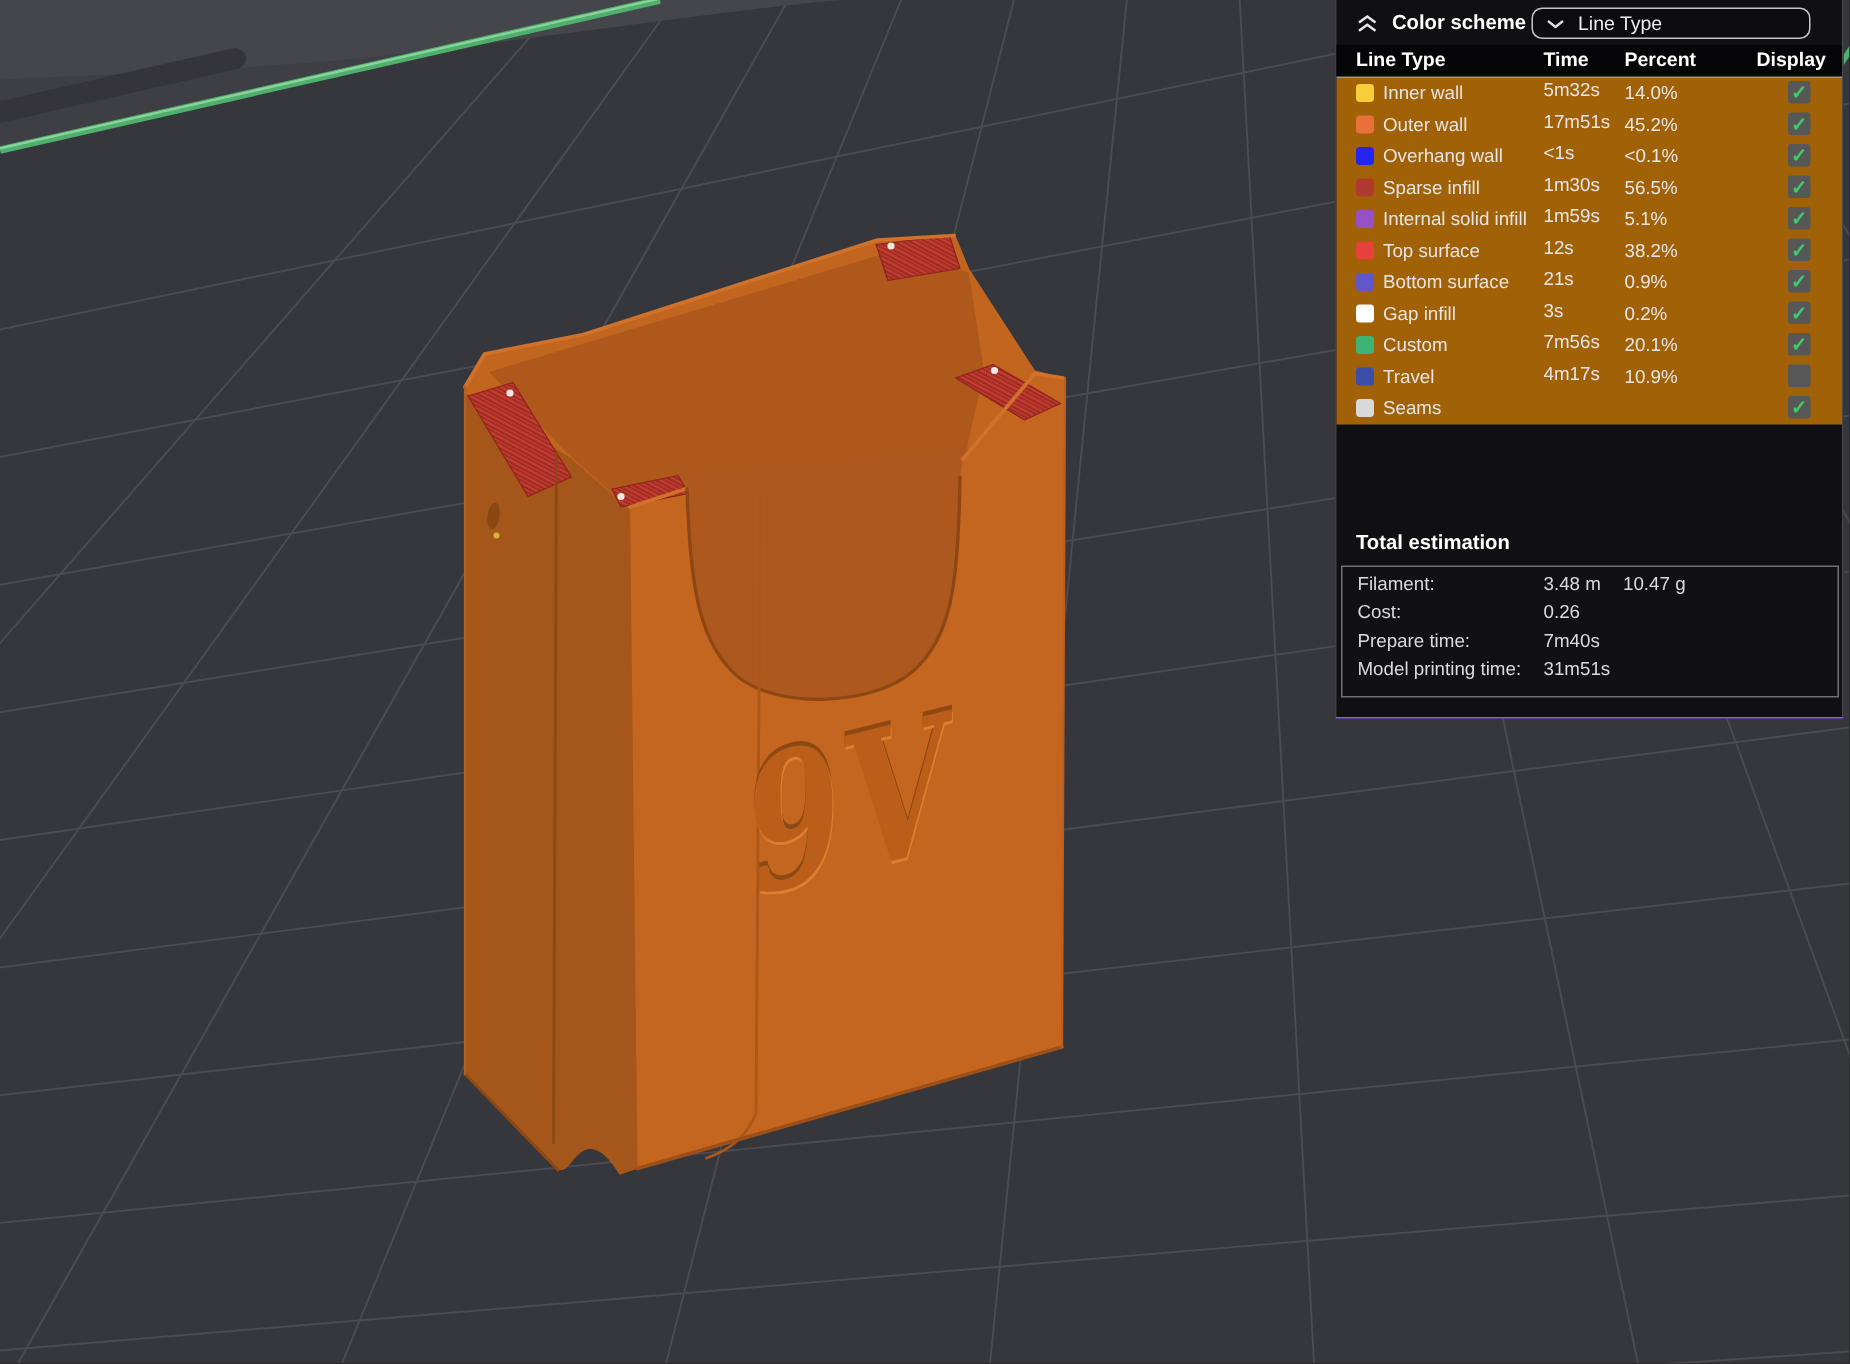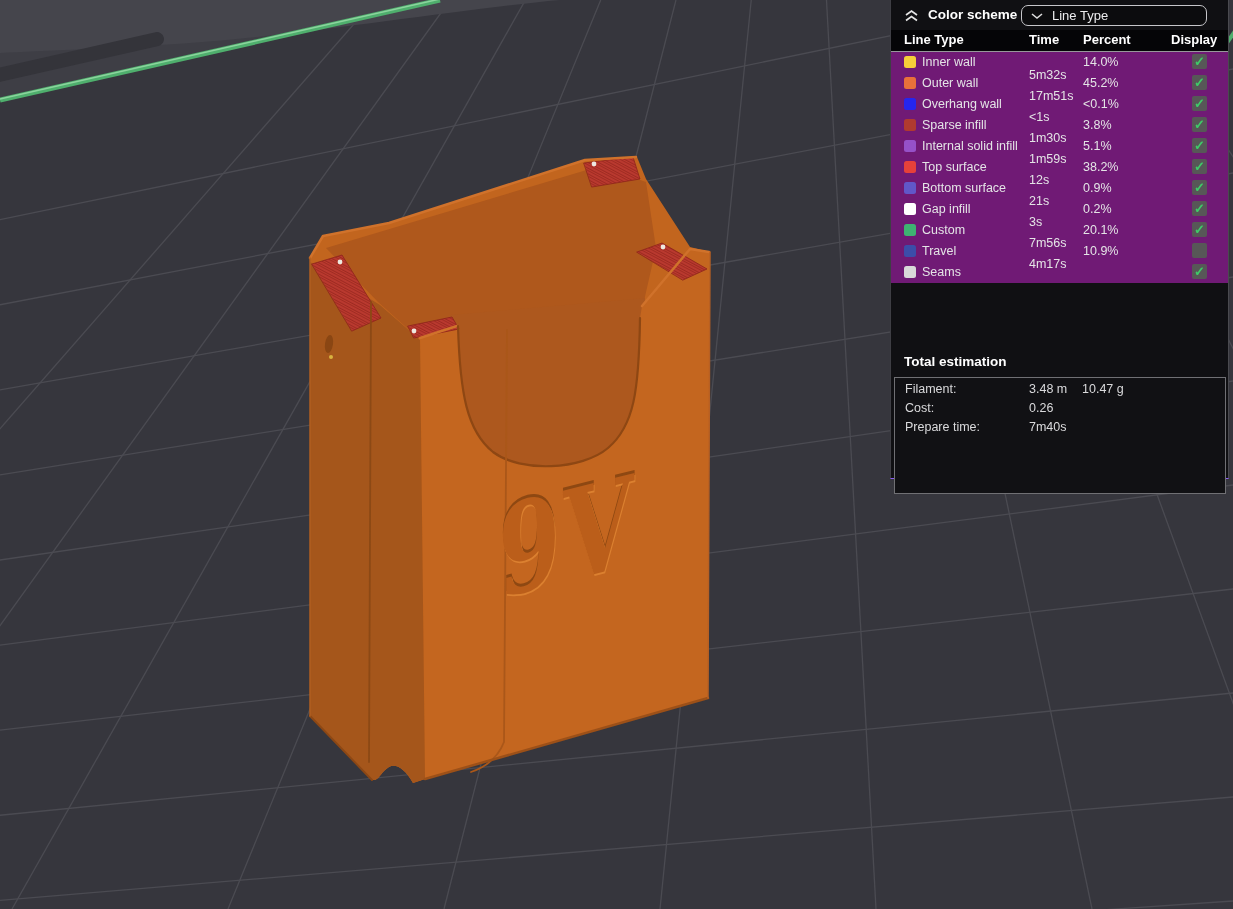--- a/index.html
+++ b/index.html
@@ -14,30 +14,30 @@
   .panel-header{position:relative;height:30px;}
   .collapse-btn{position:absolute;left:12px;top:8px;width:17px;height:15px;cursor:pointer;}
   .panel-title{position:absolute;left:37px;top:7px;font-weight:bold;font-size:13.5px;color:#FFFFFF;}
   .dropdown{position:absolute;left:130px;top:5px;width:186px;height:21px;box-sizing:border-box;
             border:1.5px solid #C6C6CA;border-radius:7px;display:flex;align-items:center;gap:9px;
             padding-left:9px;font-size:13px;color:#ECECEE;background:rgba(0,0,0,.25);cursor:pointer;}
   .colheads{position:relative;height:21px;background:#050507;font-weight:bold;font-size:13px;
             color:#FFFFFF;border-bottom:1px solid #97979B;}
   .colheads span{position:absolute;top:2px;}
   .ch-line{left:13px}.ch-time{left:138px}.ch-pct{left:192px}.ch-disp{left:280px}
-  .lt-rows{background:#701a75;}
+  .lt-rows{background:#a16207;}
   .lt-row{position:relative;height:21px;font-size:12.5px;color:#E4E4E6;}
   .swatch{position:absolute;left:13px;top:4px;width:12px;height:12px;border-radius:2.5px;}
   .lt-label{position:absolute;left:31px;top:3px;white-space:nowrap;}
-  .lt-time{position:absolute;left:138px;top:16px;}
+  .lt-time{position:absolute;left:138px;top:1px;}
   .lt-pct{position:absolute;left:192px;top:3px;}
   .cb{position:absolute;left:301px;top:2px;width:15px;height:15px;border-radius:2px;
       background:#575757;font-size:13px;font-weight:bold;line-height:15px;text-align:center;cursor:pointer;}
   .est-title{position:absolute;left:13px;top:354px;font-weight:bold;font-size:13.5px;color:#FFFFFF;}
-  .est-box{position:absolute;left:3px;top:377px;width:332px;height:117px;box-sizing:border-box;
+  .est-box{position:absolute;left:3px;top:377px;width:332px;height:88px;box-sizing:border-box;
            border:1px solid #707074;padding-top:4px;background:#111114;}
   .est-row{position:relative;height:19px;font-size:12.5px;color:#DADADC;}
   .est-label{position:absolute;left:10px;white-space:nowrap;}
   .est-v1{position:absolute;left:134px;text-align:right;}
   .est-v2{position:absolute;left:187px;}
 </style>
 </head>
 <body>
 
 <div class="stage" id="stage" style="background: rgb(54, 54, 61);">
@@ -170,21 +170,21 @@
           <span class="swatch" style="background:#2525EE"></span>
           <span class="lt-label">Overhang wall</span>
           <span class="lt-time">&lt;1s</span>
           <span class="lt-pct">&lt;0.1%</span>
           <span class="cb" style="background:#575757;color:#3FCB68">✓</span>
         </div>
         <div class="lt-row">
           <span class="swatch" style="background:#B03A30"></span>
           <span class="lt-label">Sparse infill</span>
           <span class="lt-time">1m30s</span>
-          <span class="lt-pct">3.8%</span>
+          <span class="lt-pct">56.5%</span>
           <span class="cb" style="background:#575757;color:#3FCB68">✓</span>
         </div>
         <div class="lt-row">
           <span class="swatch" style="background:#9651C8"></span>
           <span class="lt-label">Internal solid infill</span>
           <span class="lt-time">1m59s</span>
           <span class="lt-pct">5.1%</span>
           <span class="cb" style="background:#575757;color:#3FCB68">✓</span>
         </div>
         <div class="lt-row">
@@ -241,15 +241,20 @@
         <div class="est-row">
           <span class="est-label">Cost:</span>
           <span class="est-v1">0.26</span>
           <span class="est-v2"></span>
         </div>
         <div class="est-row">
           <span class="est-label">Prepare time:</span>
           <span class="est-v1">7m40s</span>
           <span class="est-v2"></span>
         </div>
+        <div class="est-row">
+          <span class="est-label">Model printing time:</span>
+          <span class="est-v1">31m51s</span>
+          <span class="est-v2"></span>
+        </div>
       </div>
   </div>
 </div>
 
 </body></html>

